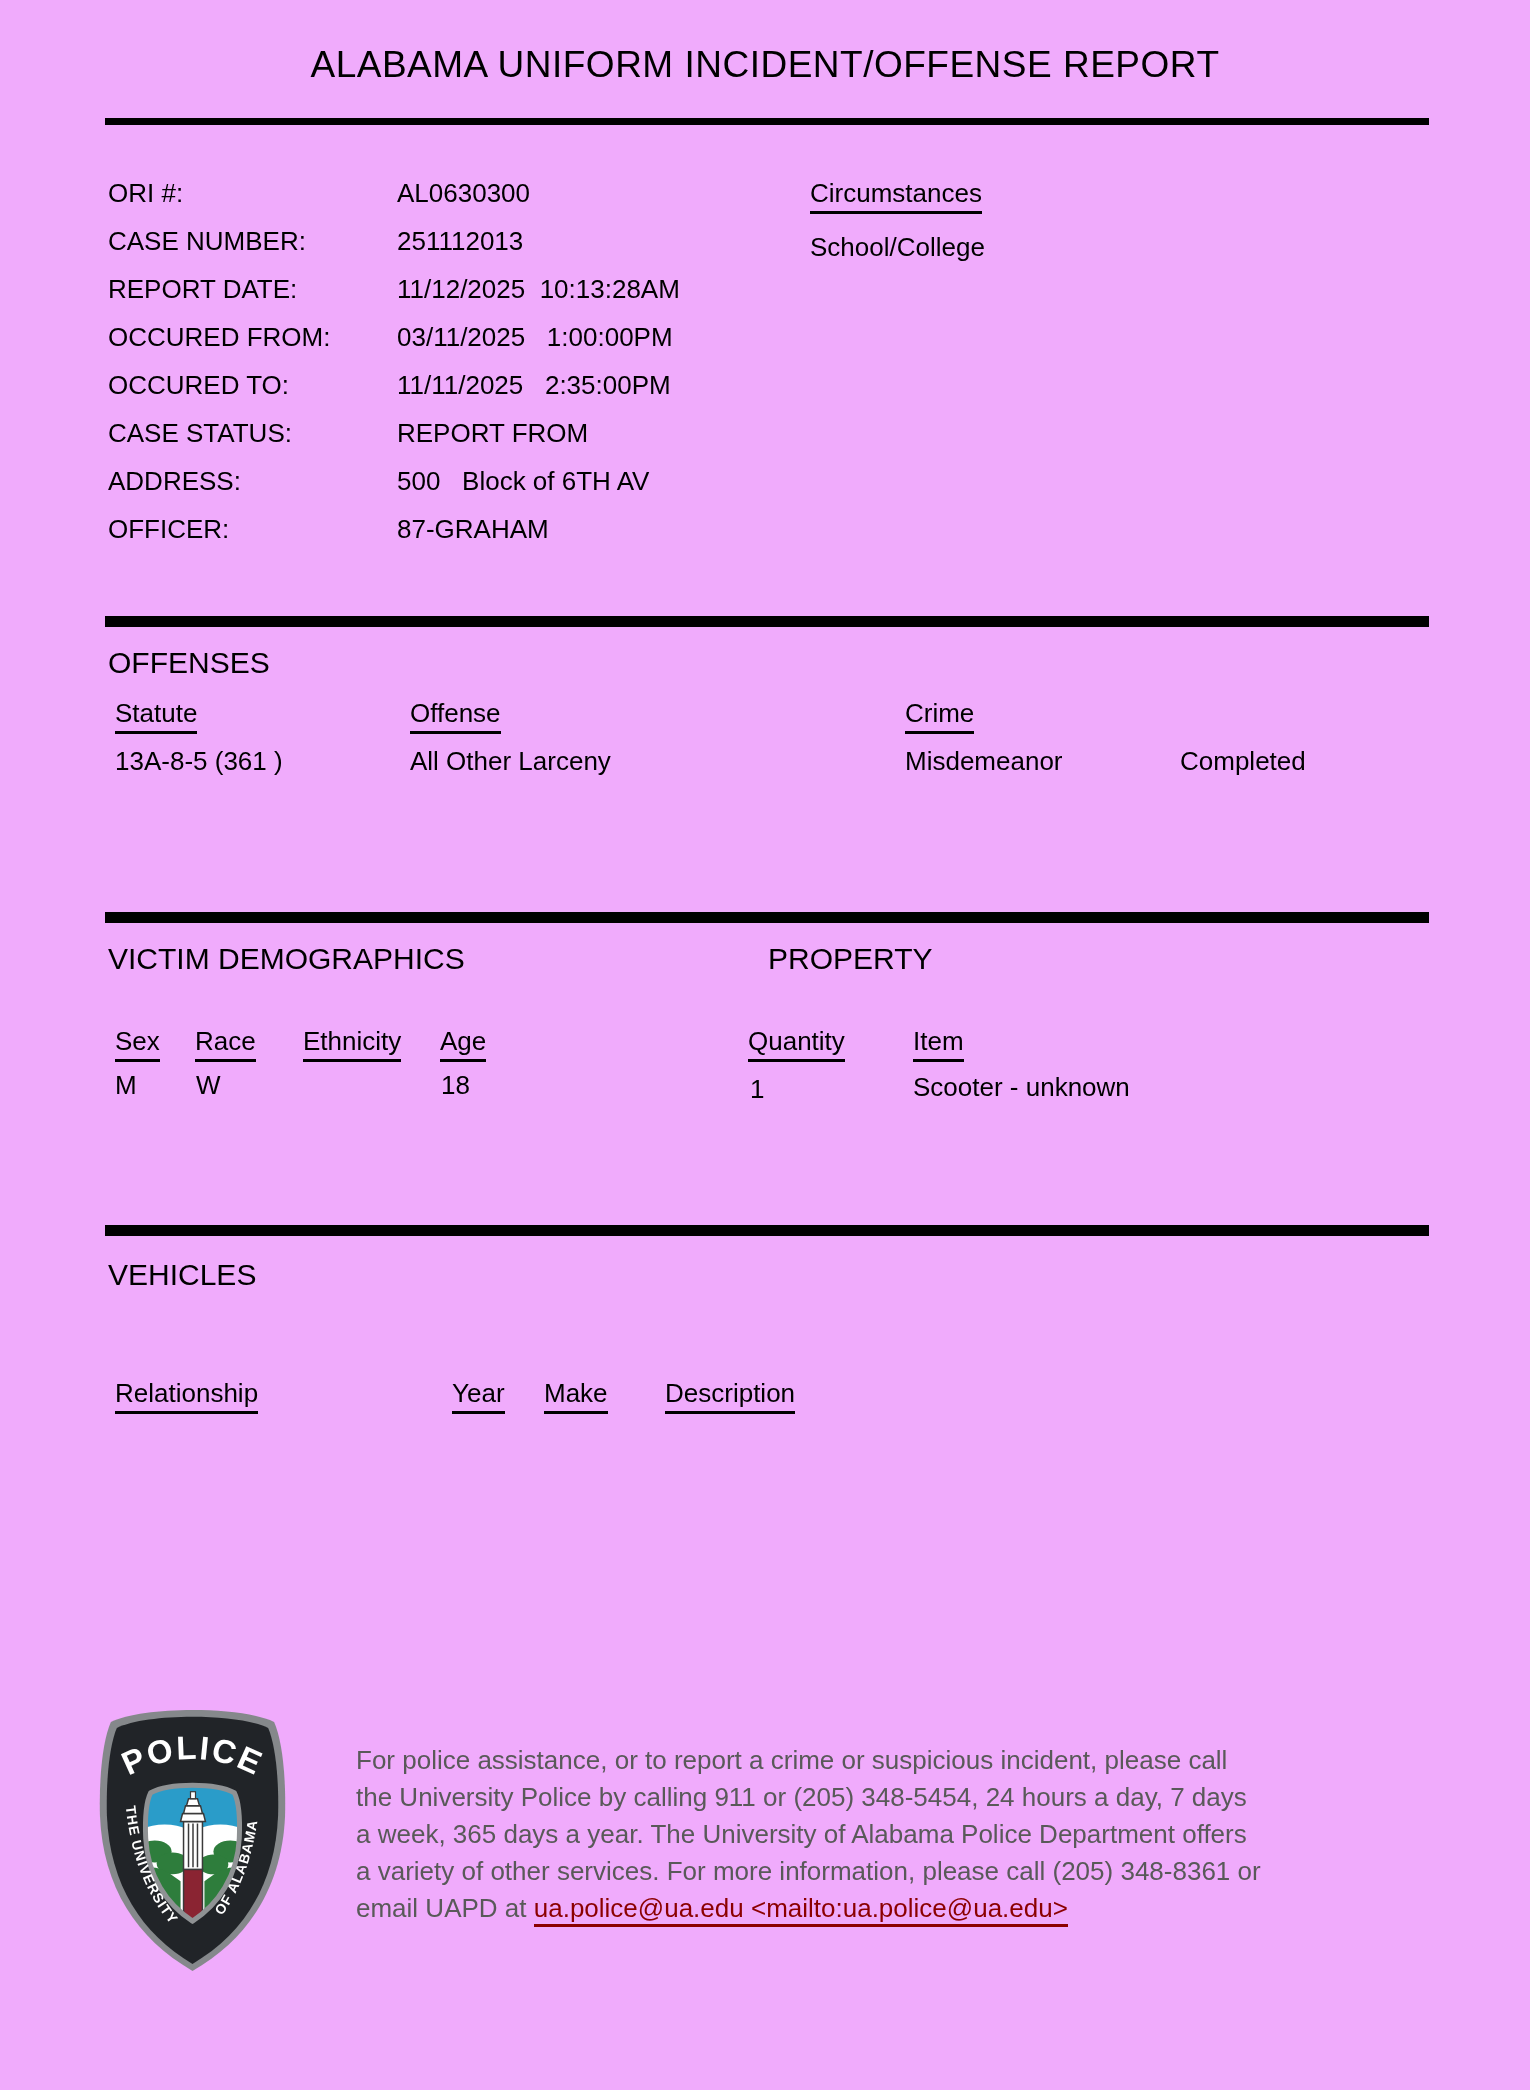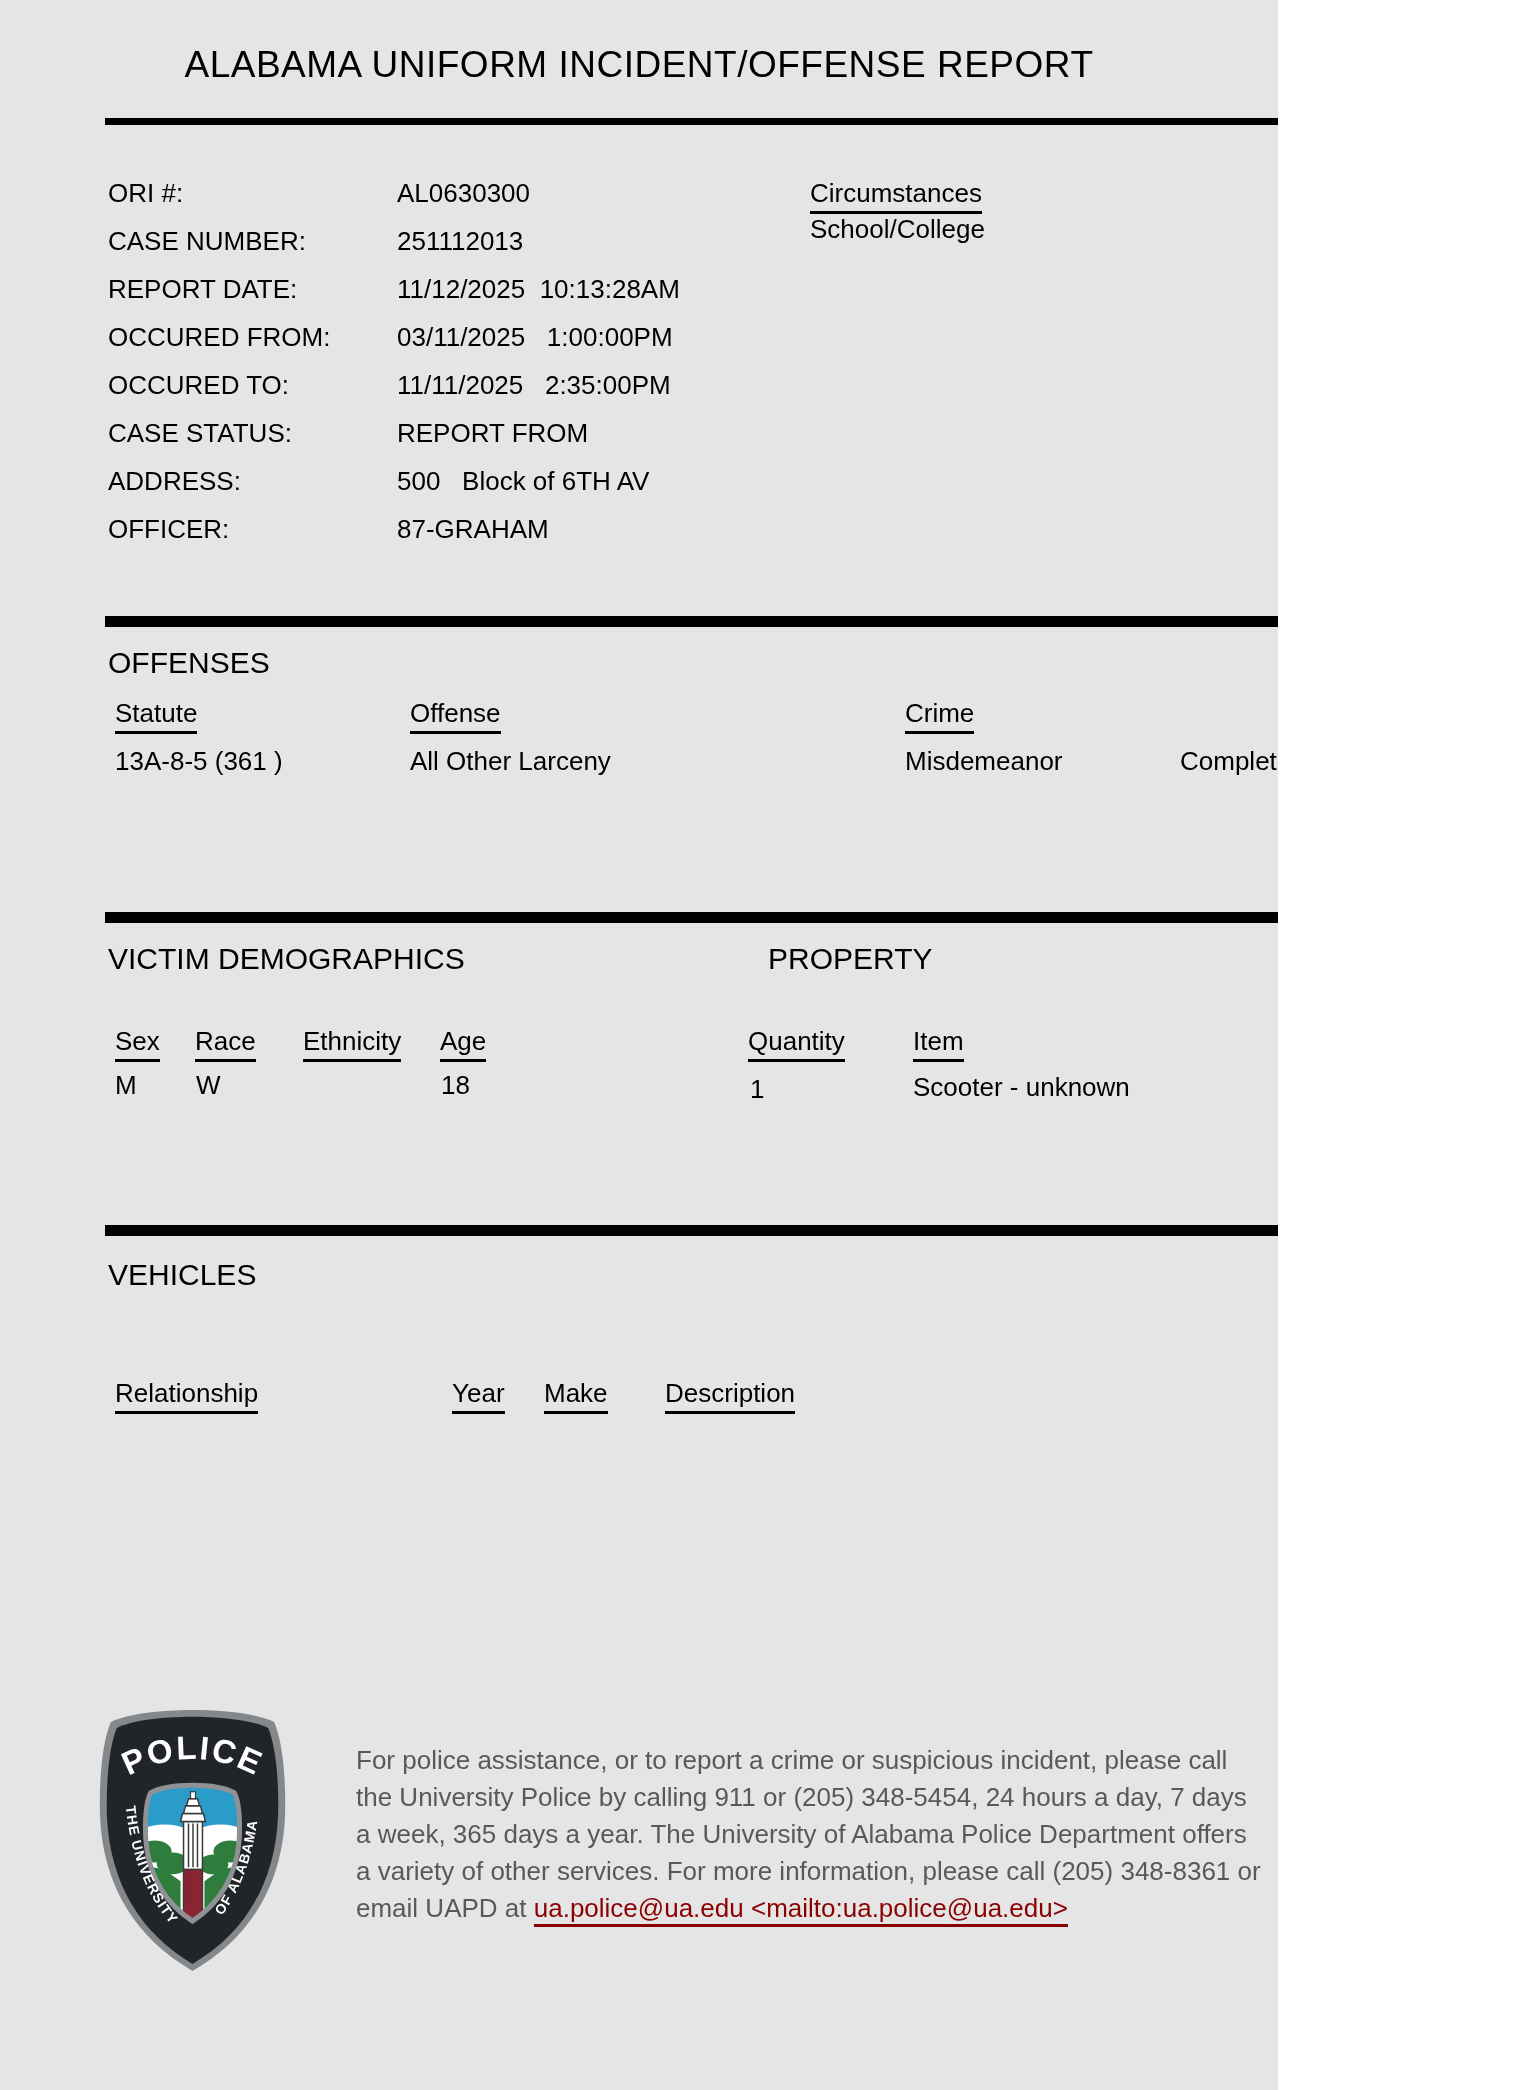--- a/index.html
+++ b/index.html
@@ -1,17 +1,17 @@
 <!DOCTYPE html>
 <html><head>
 <meta charset="utf-8">
 <style>
   html,body{margin:0;padding:0;background:#fff;}
   .page{
-    position:relative;width:1278px;height:2090px;background:#e5e5e5;
+    position:relative;width:1530px;height:2090px;background:#f0abfc;
     font-family:"Liberation Sans", sans-serif;color:#000;overflow:hidden;
   }
   .title{
     position:absolute;top:44px;left:0;width:100%;text-align:center;
     font-size:37px;letter-spacing:0.5px;color:#000;
   }
   .rule{position:absolute;left:105px;width:1324px;background:#000;}
   .rule-thin{height:7px;}
   .rule-thick{height:11px;}
   .fields{position:absolute;left:108px;top:178px;}
@@ -67,21 +67,21 @@
       <span class="field-value">500   Block of 6TH AV</span>
     </div>
     <div class="field-row">
       <span class="field-label">OFFICER:</span>
       <span class="field-value">87-GRAHAM</span>
     </div>
   </div>
 
   <div class="circ">
     <span class="uh">Circumstances</span>
-    <div style="margin-top:0;">School/College</div>
+    <div style="margin-top:18px;">School/College</div>
   </div>
 
   <div class="rule rule-thick" style="top:616px;"></div>
   <div class="sec-heading" style="left:108px;top:646px;">OFFENSES</div>
   <span class="cell" style="left:115px;top:698px;"><span class="uh">Statute</span></span>
   <span class="cell" style="left:410px;top:698px;"><span class="uh">Offense</span></span>
   <span class="cell" style="left:905px;top:698px;"><span class="uh">Crime</span></span>
   <span class="cell" style="left:115px;top:746px;">13A-8-5 (361 )</span>
   <span class="cell" style="left:410px;top:746px;">All Other Larceny</span>
   <span class="cell" style="left:905px;top:746px;">Misdemeanor</span>

